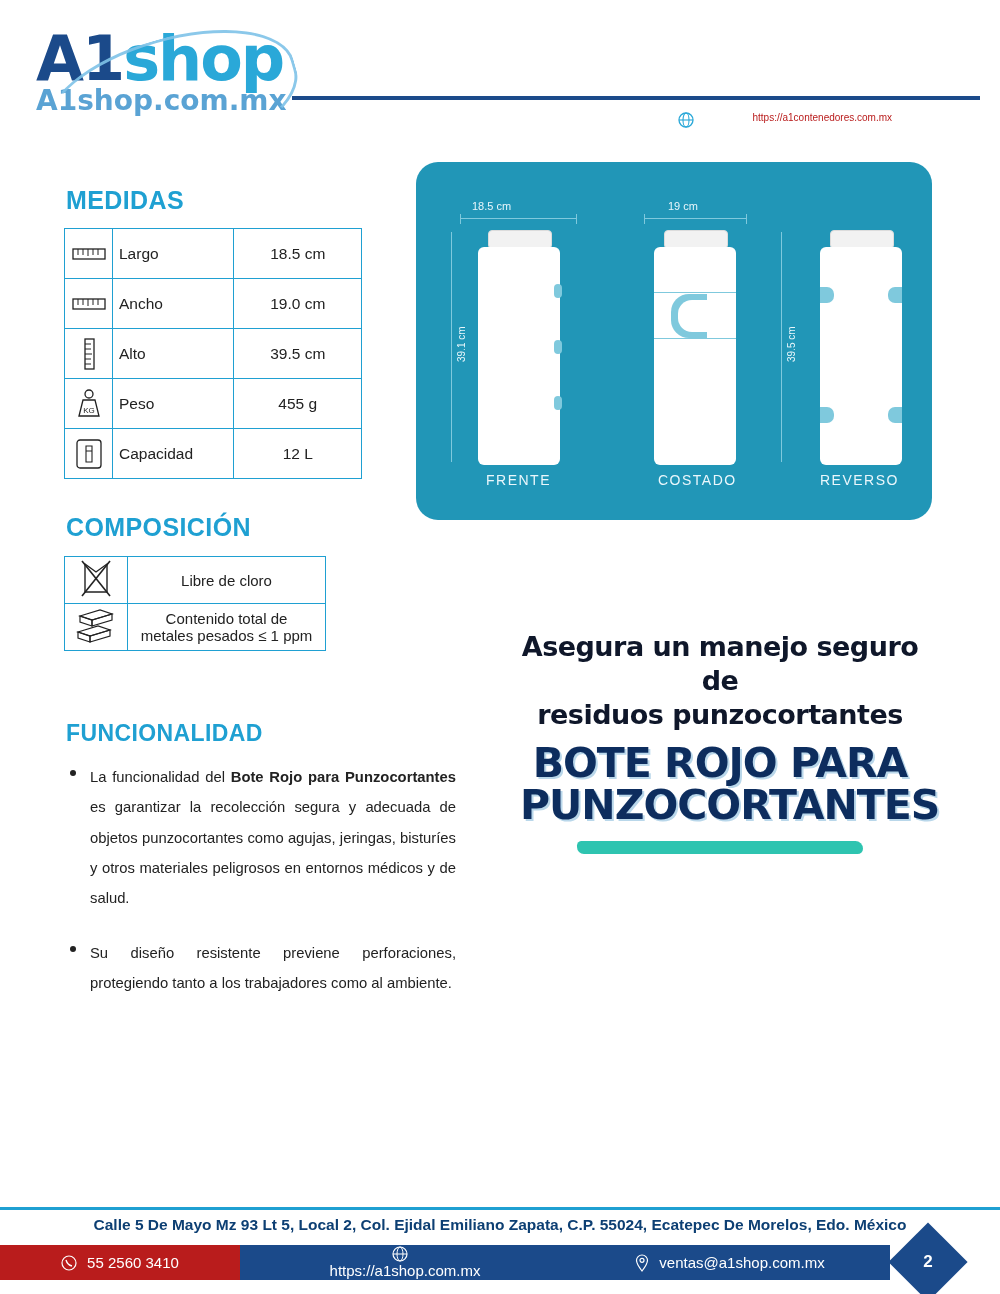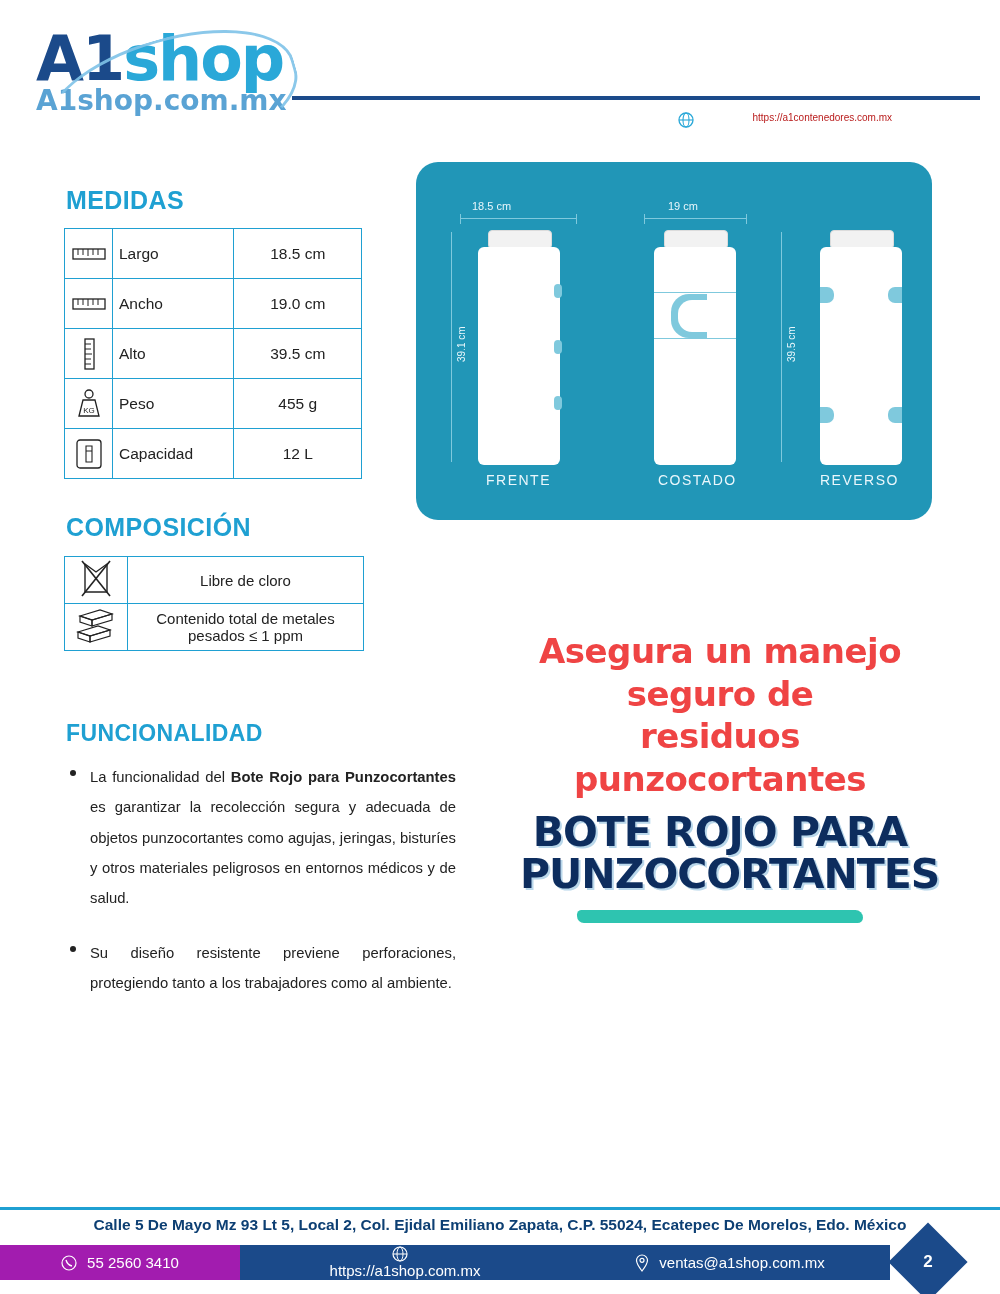--- a/index.html
+++ b/index.html
@@ -60,21 +60,21 @@
 
   
   .tbl{position:absolute;border:1px solid #1fa0d2;border-collapse:collapse;}
   .tbl td{border:1px solid #1fa0d2;font-size:15.5px;color:#222;}
   #tbl-medidas{left:64px;top:228px;width:298px;}
   #tbl-medidas td{height:47px;margin-top:20px;}
   #tbl-medidas .c-icon{width:46px;text-align:center;}
   #tbl-medidas .c-label{width:117px;padding-left:6px;}
   #tbl-medidas .c-val{width:133px;text-align:center;}
 
-  #tbl-comp{left:64px;top:556px;width:300px;}
+  #tbl-comp{left:64px;top:556px;width:262px;}
   #tbl-comp td{font-size:15px;}
   #tbl-comp .c-icon{width:60px;text-align:center;}
   #tbl-comp .c-label{padding:6px 10px;text-align:center;}
 
   .ico{display:inline-block;vertical-align:middle;}
 
   
   .bullets{position:absolute;left:66px;top:762px;width:390px;}
   .bullet{position:relative;padding-left:24px;margin-bottom:24px;}
   .bullet::before{
@@ -106,21 +106,21 @@
   }
   .bin-lid{
     position:absolute;background:#f2f2f2;border-radius:4px;border:1px solid #dcdcdc;
   }
   .guide{position:absolute;background:#7fc9dd;}
 
   
   .promo{position:absolute;left:520px;top:630px;width:400px;text-align:center;}
   .promo-1{
     font-family:"DejaVu Sans", sans-serif;
-    font-size:34px;font-weight:bold;color:#ef4444;line-height:1.25;
+    font-size:27px;font-weight:bold;color:#0f172a;line-height:1.25;
     letter-spacing:-.5px;
   }
   .promo-2{
     font-family:"DejaVu Sans", sans-serif;
     font-size:41px;font-weight:bold;color:#0d2d5e;line-height:1.02;
     margin-top:12px;letter-spacing:-1px;
     text-shadow:2px 2px 0 #b9d7ea;
   }
   .promo-brush{
     margin:14px auto 0;width:286px;height:13px;background:#2ec4b0;
@@ -133,21 +133,21 @@
     position:absolute;left:0;top:1216px;width:1000px;text-align:center;
     font-size:15.5px;font-weight:bold;color:#0d3f73;
   }
   .footer-bar{
     position:absolute;left:0;top:1245px;width:890px;height:35px;background:#1b4a8a;
   }
   .footer-bar .cell{
     position:absolute;top:0;height:35px;display:flex;align-items:center;
     color:#fff;font-size:15px;
   }
-  .f-phone{left:0;width:240px;background:#a21caf;justify-content:center;}
+  .f-phone{left:0;width:240px;background:#b91c1c;justify-content:center;}
   .f-web{left:240px;width:330px;justify-content:center;flex-direction:column;}
   .f-mail{left:570px;width:320px;justify-content:center;}
   .f-ico{display:inline-block;margin-right:10px;}
   .page-num{
     position:absolute;left:900px;top:1234px;width:56px;height:56px;
     background:#1b4a8a;transform:rotate(45deg);
   }
   .page-num span{
     position:absolute;left:0;top:0;width:56px;height:56px;
     display:flex;align-items:center;justify-content:center;

